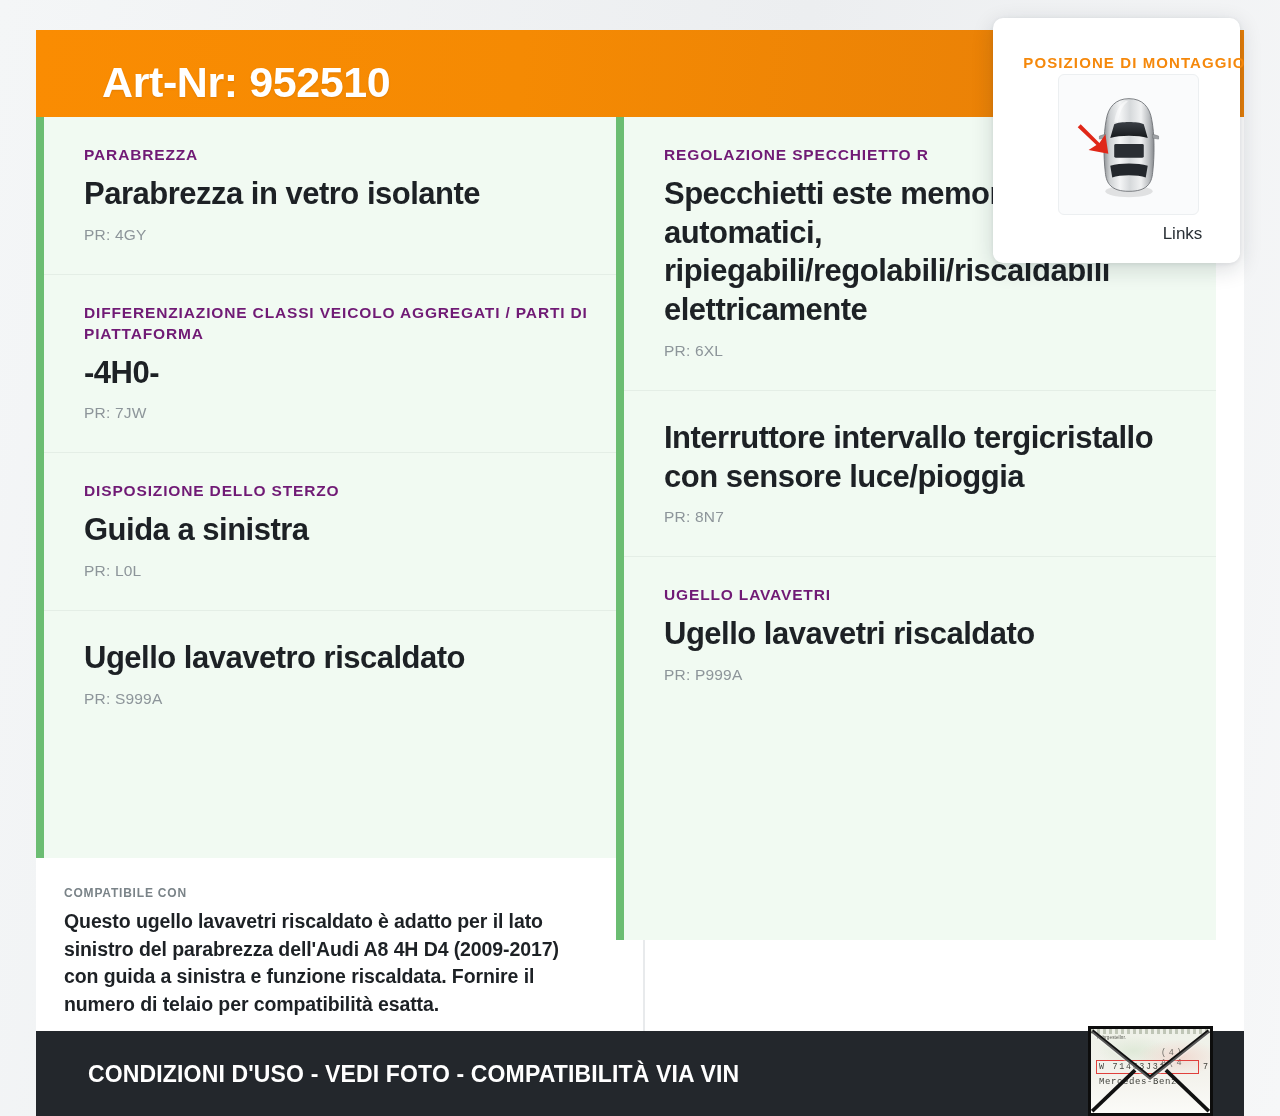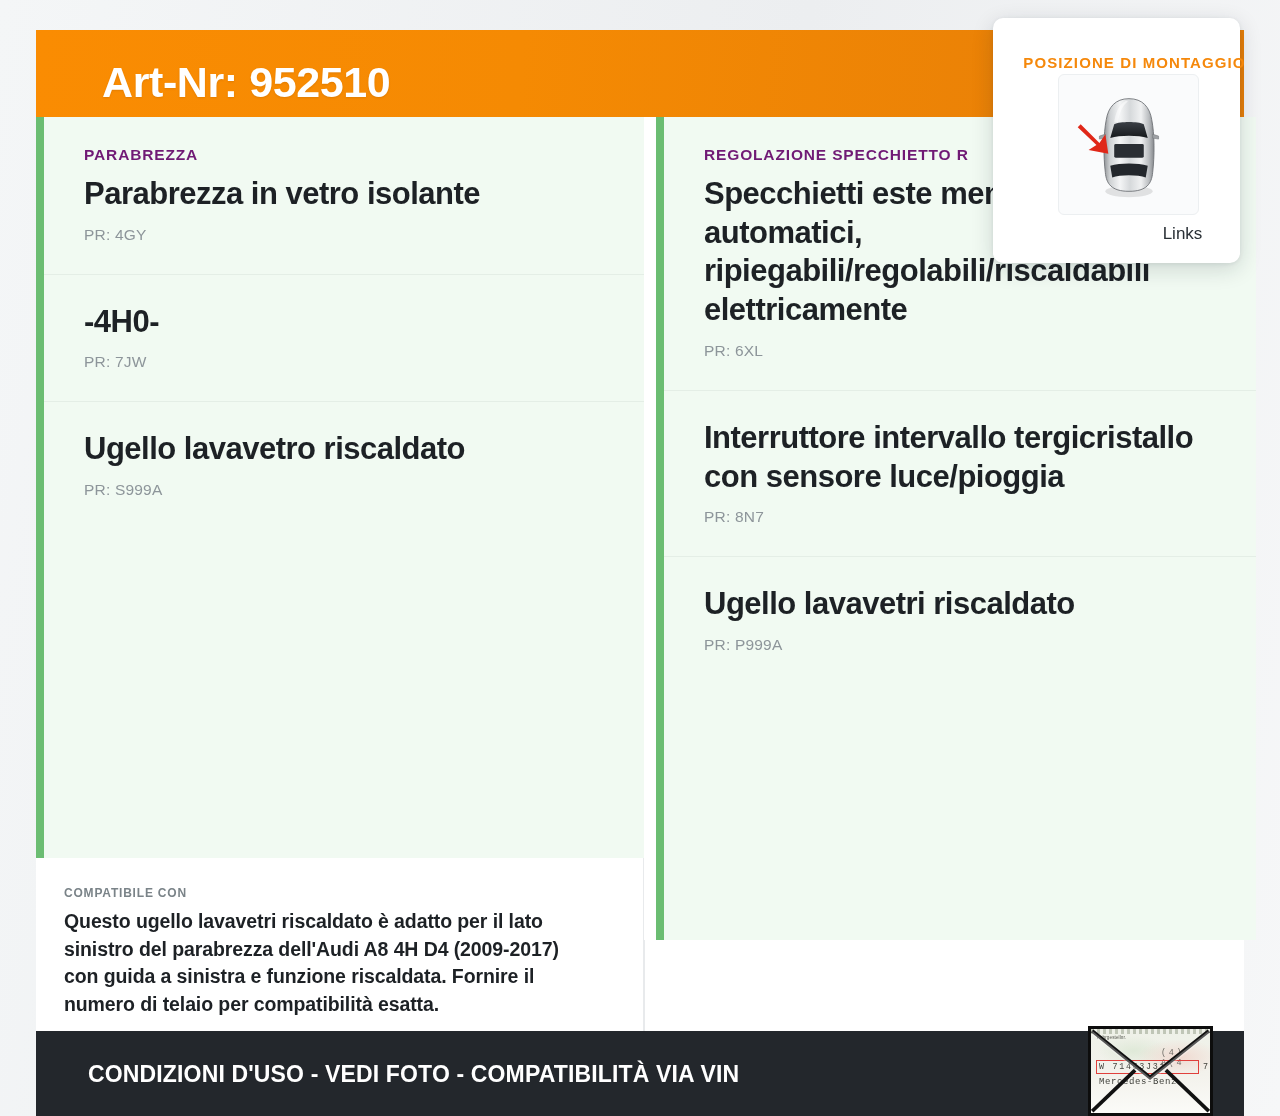--- a/index.html
+++ b/index.html
@@ -61,21 +61,21 @@
     position: absolute;
     top: 0;
     box-sizing: border-box;
   }
   .col-left {
     left: 0;
     width: 608px;
     height: 914px;
   }
   .col-right {
-    left: 620px;
+    left: 580px;
     width: 600px;
     height: 914px;
   }
 
   
   .spec-region {
     position: absolute;
     left: 0;
     top: 0;
     width: 100%;
@@ -330,24 +330,30 @@
       <div class="spec-region">
         <div class="spec-list">
 
           <div class="spec-item">
             <div class="spec-label">PARABREZZA</div>
             <div class="spec-value">Parabrezza in vetro isolante</div>
             <div class="spec-pr">PR: 4GY</div>
           </div>
 
           <div class="spec-item">
+            <div class="spec-label">DIFFERENZIAZIONE CLASSI VEICOLO AGGREGATI / PARTI DI PIATTAFORMA</div>
             <div class="spec-value">-4H0-</div>
             <div class="spec-pr">PR: 7JW</div>
           </div>
 
+          <div class="spec-item">
+            <div class="spec-label">DISPOSIZIONE DELLO STERZO</div>
+            <div class="spec-value">Guida a sinistra</div>
+            <div class="spec-pr">PR: L0L</div>
+          </div>
 
           <div class="spec-item last">
             <div class="spec-value">Ugello lavavetro riscaldato</div>
             <div class="spec-pr">PR: S999A</div>
           </div>
 
         </div>
       </div>
 
       <div class="compat">
@@ -365,20 +371,21 @@
             <div class="spec-value">Specchietti este memoria, antiab automatici, ripiegabili/regolabili/riscaldabili elettricamente</div>
             <div class="spec-pr">PR: 6XL</div>
           </div>
 
           <div class="spec-item">
             <div class="spec-value">Interruttore intervallo tergicristallo con sensore luce/pioggia</div>
             <div class="spec-pr">PR: 8N7</div>
           </div>
 
           <div class="spec-item last">
+            <div class="spec-label">UGELLO LAVAVETRI</div>
             <div class="spec-value">Ugello lavavetri riscaldato</div>
             <div class="spec-pr">PR: P999A</div>
           </div>
 
         </div>
       </div>
     </div>
 
     <div class="col-divider-line"></div>
   </div>

